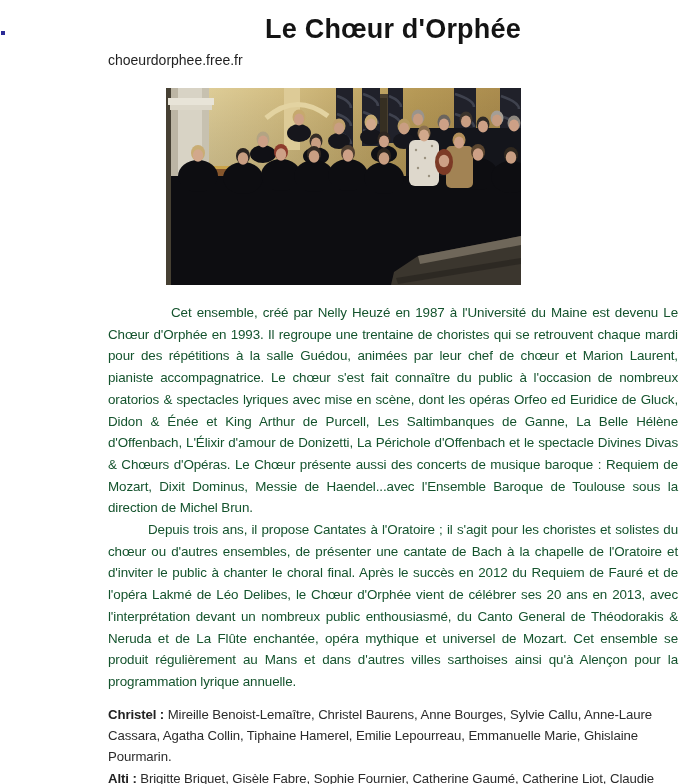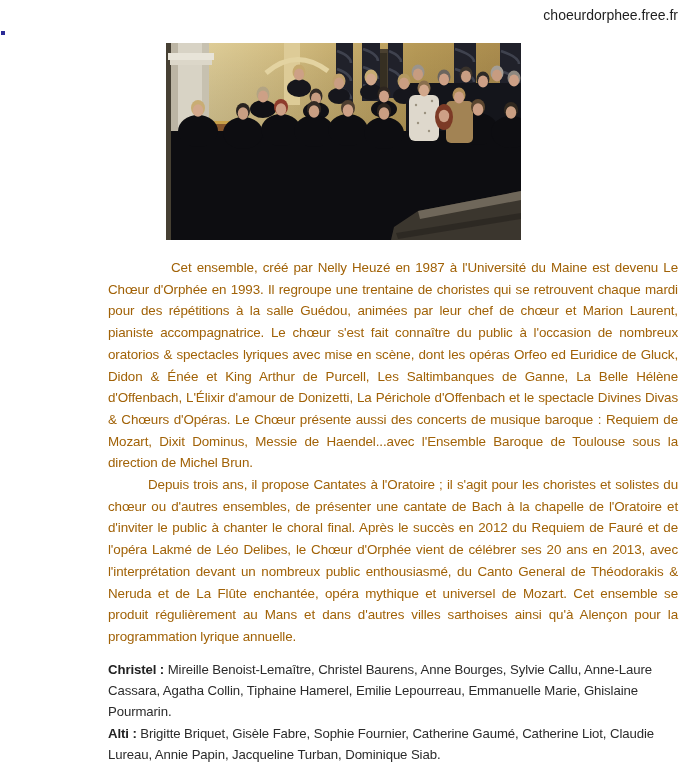--- a/index.html
+++ b/index.html
@@ -23,37 +23,37 @@
     padding-top:14px;
     text-align:center;
     font-size:27px;
     font-weight:bold;
     letter-spacing:0.2px;
     color:#141414;
     line-height:31px;
   }
   .site-url {
     margin-top:7px;
-    text-align:right;
+    text-align:left;
     font-size:14px;
     color:#1f1f1f;
     line-height:17px;
   }
   .photo-wrap {
     margin:19px 0 0 58px; 
     width:355px; height:197px;
     overflow:hidden;
   }
   .photo-wrap svg { display:block; width:355px; height:197px; }
   .body-text {
     margin-top:17px;
     font-size:13.4px;
     line-height:21.7px;
     letter-spacing:-0.1px;
-    color:#a16207;
+    color:#14532d;
     text-align:justify;
   }
   .body-text .para-1 { text-indent:63px; }
   .body-text .para-2 { text-indent:40px; }
   .voices {
     margin-top:11px;
     font-size:13.2px;
     line-height:21.4px;
     letter-spacing:-0.1px;
     color:#2b2b2b;
@@ -64,20 +64,21 @@
 </style>
 </head>
 <body>
 
 <div class="page">
 
   <div class="corner-dot"></div>
 
   <div class="content">
 
+    <div class="page-title">Le Chœur d'Orphée</div>
     <div class="site-url">choeurdorphee.free.fr</div>
 
     <div class="photo-wrap">
 
       <svg viewBox="0 0 355 197" preserveAspectRatio="none">
         <defs>
           <linearGradient id="wallg" x1="0" y1="0" x2="1" y2="0">
             <stop offset="0" stop-color="#e4d5a3"></stop>
             <stop offset="0.35" stop-color="#d2bc80"></stop>
             <stop offset="0.7" stop-color="#b79a57"></stop>

